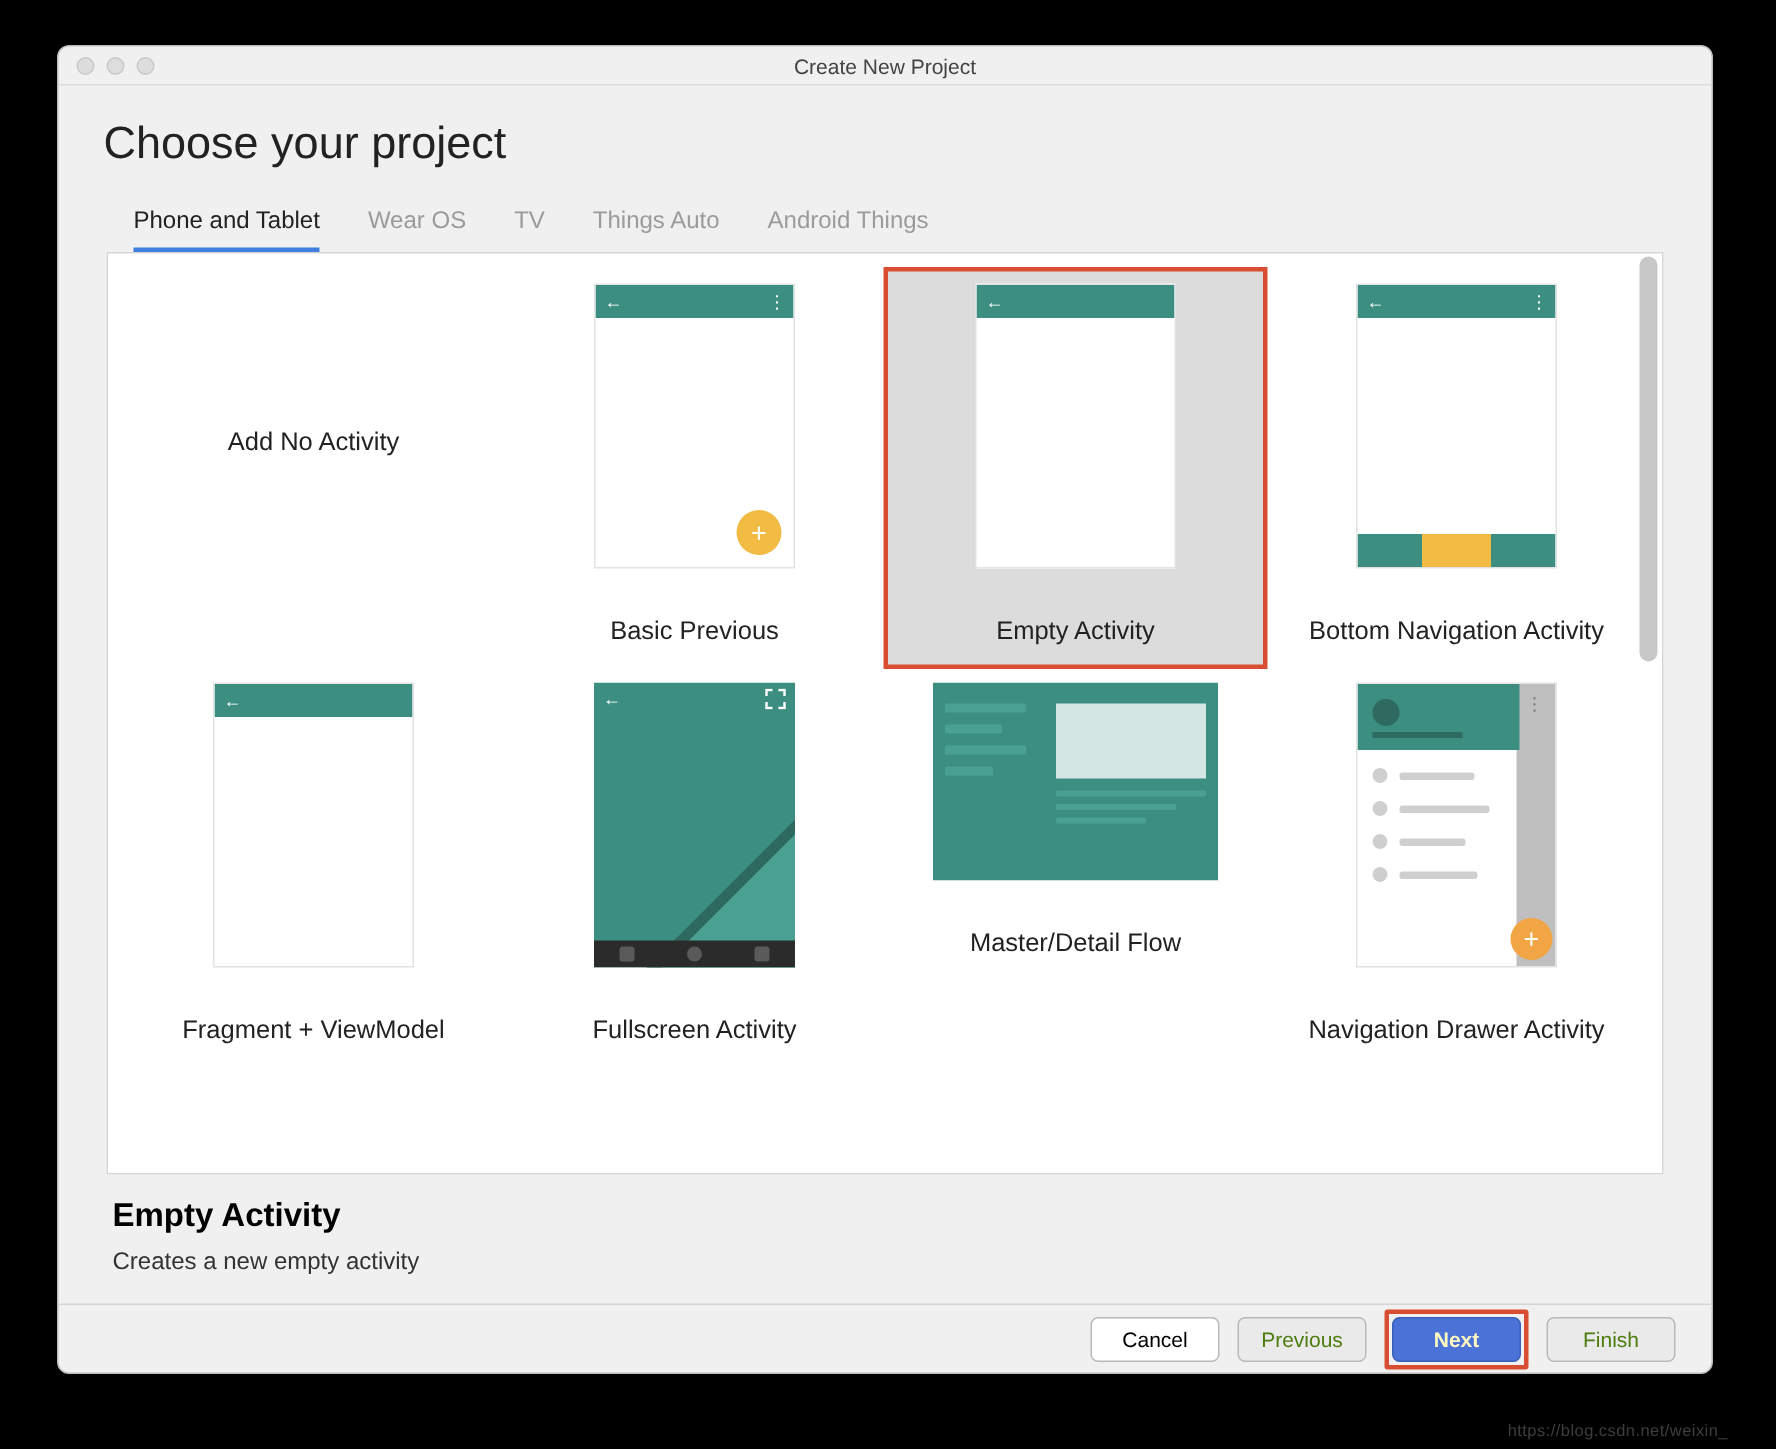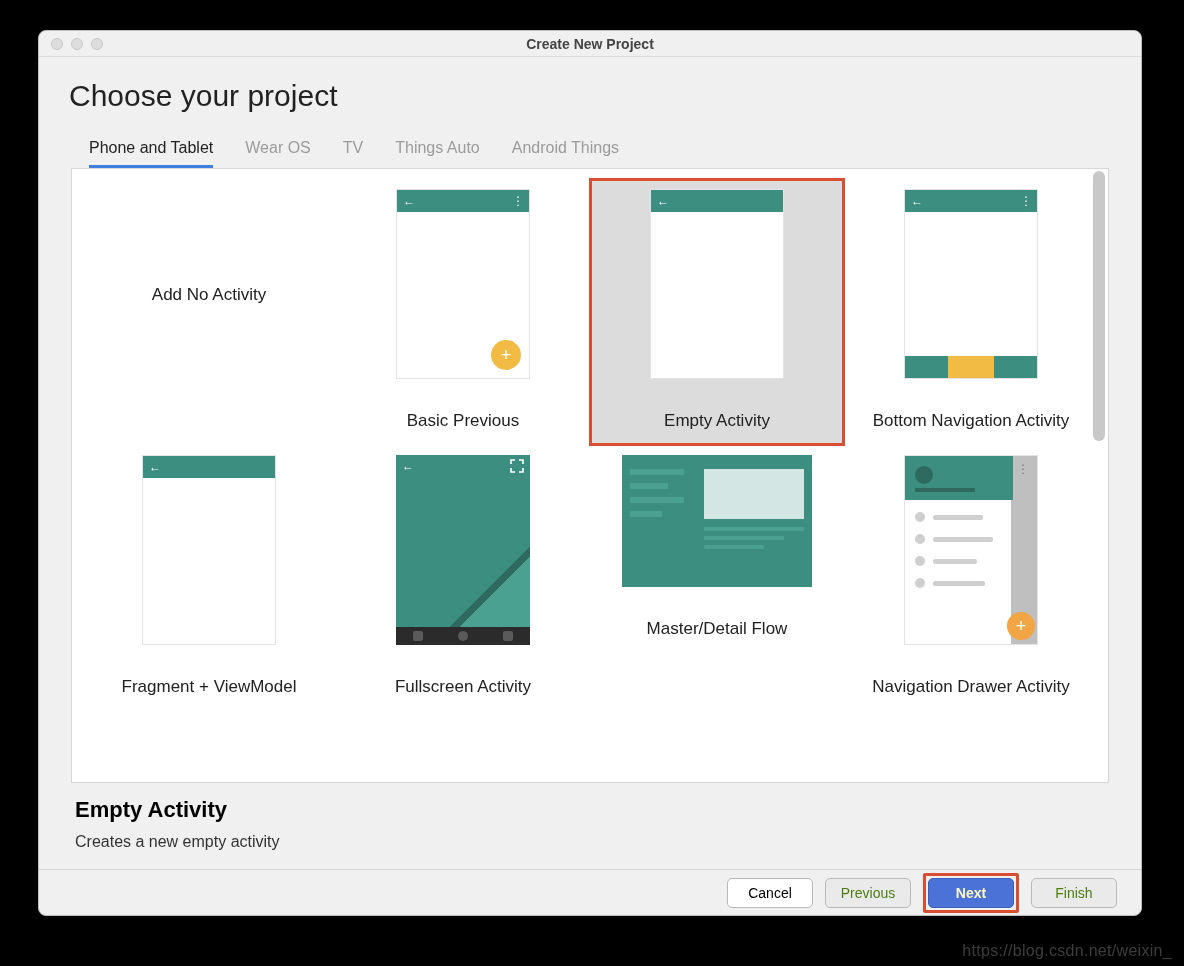--- a/index.html
+++ b/index.html
@@ -2,21 +2,21 @@
 <html><head>
 <meta charset="utf-8">
 <style>
   * { box-sizing: border-box; margin: 0; padding: 0; }
   html, body { width: 1184px; height: 966px; background: #000; font-family: -apple-system, "Helvetica Neue", Arial, sans-serif; }
   .stage { width: 1184px; height: 966px; background: #000; position: relative; padding-top: 30px; }
   .window { position: absolute; top: 30px; left: 38px; width: 1104px; height: 886px; background: #f0f0f0; border-radius: 8px; border: 1px solid #bcbcbc; overflow: hidden; display: flex; flex-direction: column; }
   .titlebar { height: 26px; position: relative; display: flex; align-items: center; border-bottom: 1px solid #dcdcdc; color: #444; font-size: 14px; }
   .traffic { position: absolute; left: 12px; top: 7px; display: flex; gap: 8px; }
   .dot { width: 12px; height: 12px; border-radius: 50%; background: #ddd; border: 1px solid #c8c8c8; }
-  .title-text { margin: 0 auto; font-weight: bold; }
+  .title-text { margin: 0 auto; }
   .header { padding: 22px 30px 10px 30px; }
   .header h1 { font-size: 30px; font-weight: 400; color: #222; }
   .tabs { display: flex; gap: 32px; padding: 16px 28px 0 50px; font-size: 16px; color: #9b9b9b; }
   .tab { padding-bottom: 8px; cursor: pointer; }
   .tab.active { color: #222; border-bottom: 3px solid #3f7fe0; }
   .content-area { flex: 1; margin: 0 32px; background: #fff; border: 1px solid #d6d6d6; overflow-y: auto; position: relative; }
   .grid { display: grid; grid-template-columns: repeat(4, 1fr); gap: 0; padding: 10px 10px 10px 10px; }
   .card { display: flex; flex-direction: column; align-items: center; gap: 10px; padding: 10px 6px 14px 6px; cursor: pointer; }
   .card .label { font-size: 17px; color: #222; text-align: center; margin-top: 22px; }
   .card.selected { background: #dcdcdc; outline: 3px solid #d94e33; outline-offset: -2px; }
@@ -31,21 +31,21 @@
   .fab.small-orange { width:28px; height:28px; background:#f1a544; }
   .scrollbar-fake { position: absolute; right: 3px; top: 2px; width: 12px; height: 270px; background: #c8c8c8; border-radius: 6px; }
   .desc-area { padding: 14px 36px 18px 36px; }
   .desc-area h2 { font-size: 22px; font-weight: 600; }
   .desc-area p { margin-top: 10px; font-size: 16px; color: #333; }
   .footer { height: 46px; border-top: 1px solid #d5d5d5; display: flex; align-items: center; justify-content: flex-end; gap: 12px; padding: 0 24px; }
   .btn { min-width: 86px; height: 30px; border: 1px solid #b9b9b9; border-radius: 5px; background: #fff; font-size: 14px; display: flex; align-items: center; justify-content: center; cursor: pointer; }
   .btn.disabled { color: #4d7c0f; background: #eaeaea; }
   .btn.primary { background: #4b72d6; color: #fef9c3; border-color: #3b5fb9; font-weight: 600; }
   .next-wrap { padding: 2px; border: 3px solid #d94e33; border-radius: 2px; }
-  .watermark { position: absolute; right: 12px; bottom: 6px; font-size: 16px; color: #666; opacity: .6; letter-spacing: .3px; }
+  .watermark { position: absolute; right: 32px; bottom: 6px; font-size: 11px; color: #666; opacity: .6; letter-spacing: .3px; }
 
   
   .thumb.bottomnav::after { content:""; position:absolute; left:0; right:0; bottom:0; height:22px; background:#3b8e80; }
   .thumb.bottomnav::before { content:""; position:absolute; left:50%; transform:translateX(-50%); bottom:0; width:46px; height:22px; background:#f1bb44; z-index:1; }
 
   .thumb.fullscreen { border:none; }
   .thumb.fullscreen .body { position:absolute; inset:0; background:#3b8e80; }
   .thumb.fullscreen .body::after { content:""; position:absolute; left:-10px; top:-10px; width:200px; height:300px; background:linear-gradient(135deg, transparent 49%, #2e6a5f 49%, #2e6a5f 51%, #4aa191 51%); }
   .thumb.fullscreen .navbar { position:absolute; left:0; right:0; bottom:0; height:18px; background:#2b2b2b; display:flex; align-items:center; justify-content:space-around; }
   .thumb.fullscreen .navbar span { width:10px; height:10px; background:#5a5a5a; border-radius:2px; }

